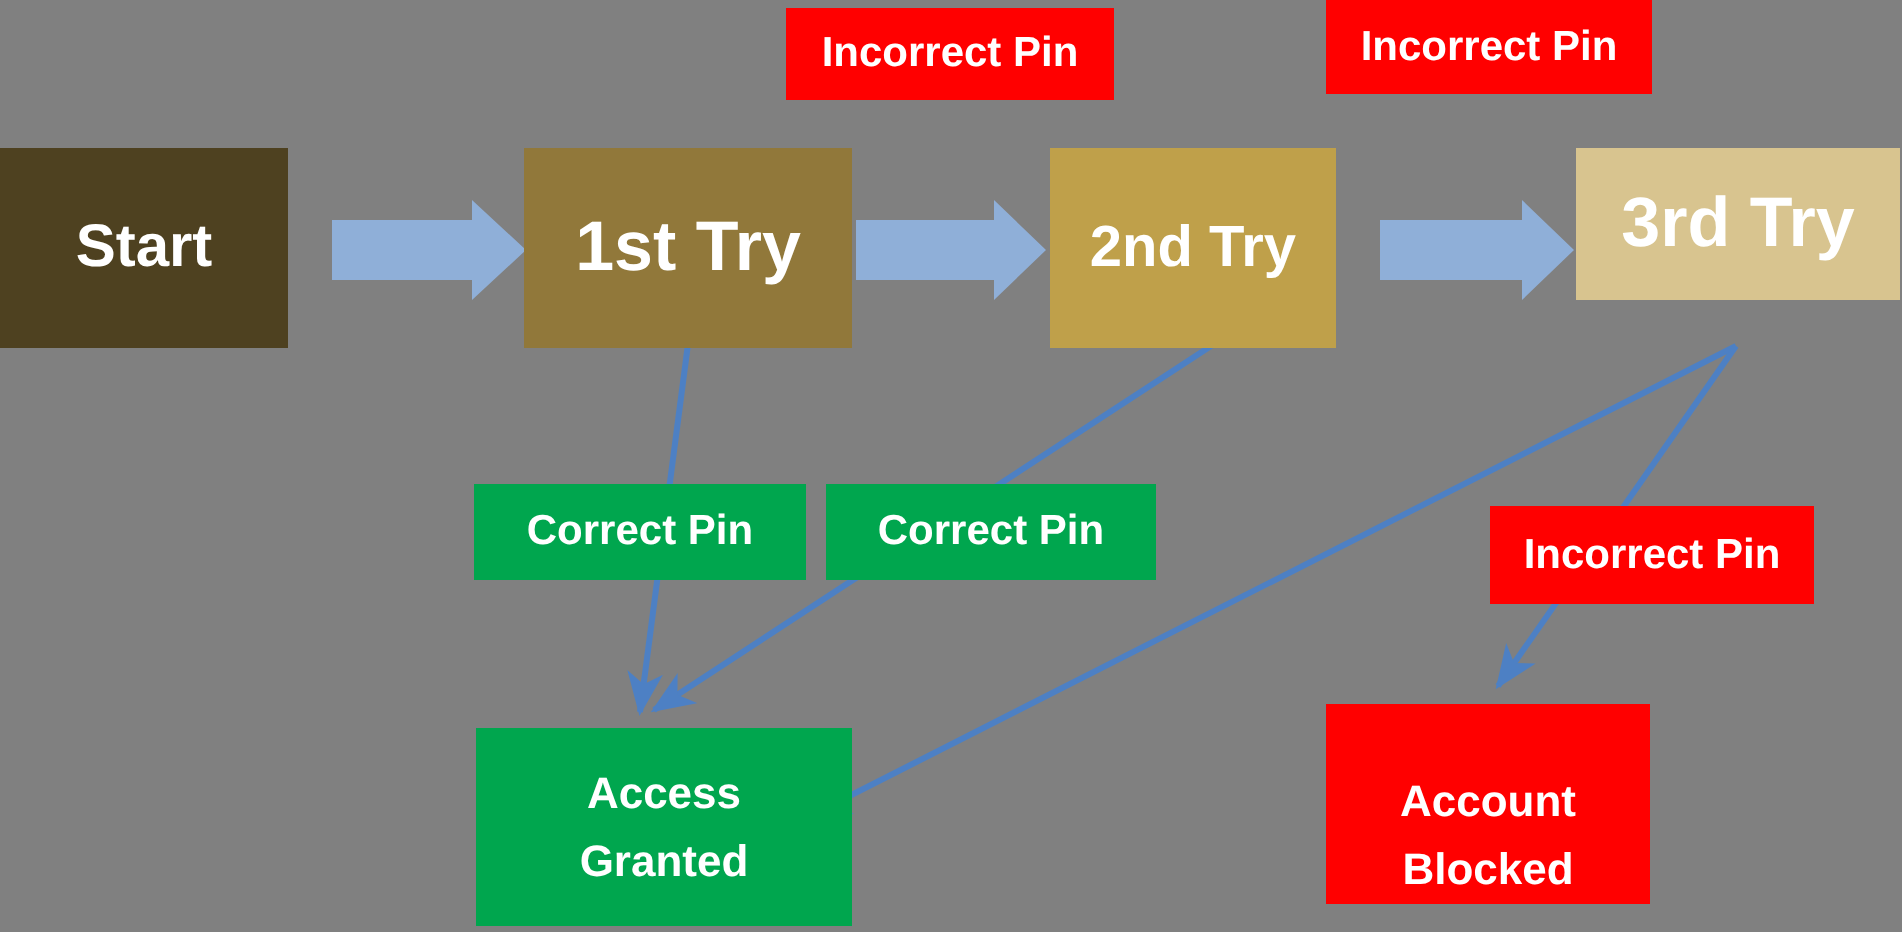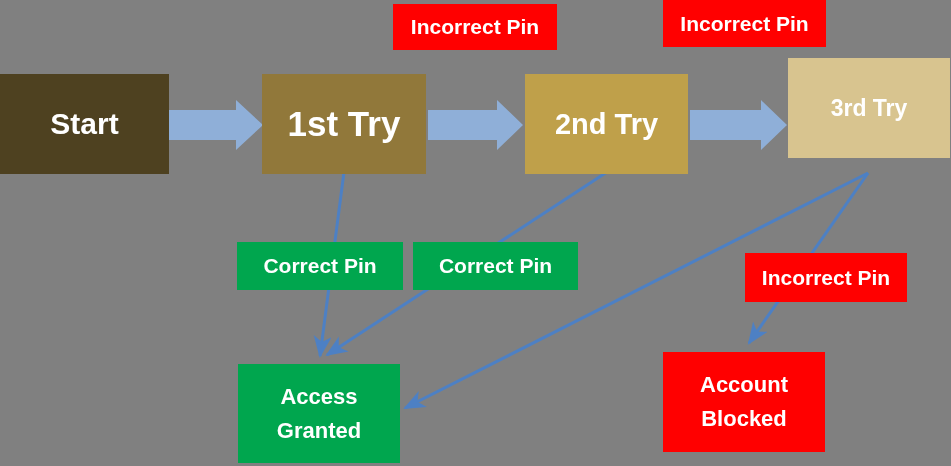--- a/index.html
+++ b/index.html
@@ -26,31 +26,31 @@
     position: absolute;
     z-index: 2;
     display: flex;
     align-items: center;
     justify-content: center;
     color: #ffffff;
     text-align: center;
     box-sizing: border-box;
     font-weight: bold;
   }
-  .n-start   { left: 0px;   top: 74px;  width: 169px; height: 100px; font-size: 30px; }
+  .n-start   { left: 0px;   top: 74px;  width: 144px; height: 100px; font-size: 30px; }
   .n-try1    { left: 262px; top: 74px;  width: 164px; height: 100px; font-size: 35px; }
-  .n-try2    { left: 525px; top: 74px;  width: 163px; height: 100px; font-size: 29px; }
-  .n-try3    { left: 788px; top: 58px;  width: 162px; height: 100px; font-size: 23px; }
+  .n-try2    { left: 525px; top: 74px;  width: 143px; height: 100px; font-size: 29px; }
+  .n-try3    { left: 788px; top: 74px;  width: 162px; height: 76px; font-size: 35px; }
   .l-inc1    { left: 393px; top: 4px;   width: 164px; height: 46px;  font-size: 21px; }
   .l-inc2    { left: 663px; top: 0px;   width: 163px; height: 47px;  font-size: 21px; }
   .l-inc3    { left: 745px; top: 253px; width: 162px; height: 49px;  font-size: 21px; }
   .l-cor1    { left: 237px; top: 242px; width: 166px; height: 48px;  font-size: 21px; }
   .l-cor2    { left: 413px; top: 242px; width: 165px; height: 48px;  font-size: 21px; }
-  .n-access  { left: 238px; top: 364px; width: 162px; height: 99px;  font-size: 22px; line-height: 34px; padding: 0 26px; }
-  .n-blocked { left: 663px; top: 352px; width: 162px; height: 100px; font-size: 22px; line-height: 34px; padding: 0 30px; }
+  .n-access  { left: 238px; top: 364px; width: 188px; height: 99px;  font-size: 22px; line-height: 34px; padding: 0 26px; }
+  .n-blocked { left: 663px; top: 352px; width: 162px; height: 100px; font-size: 22px; line-height: 34px; padding: 0 30px; align-items: flex-end; }
 </style>
 </head>
 <body>
 
 <div class="stage" style="background-color: rgb(128, 128, 128);">
 
   <svg class="svg-layer" viewBox="0 0 951 466">
     <defs>
       <marker id="ah" markerUnits="userSpaceOnUse" markerWidth="24" markerHeight="20" refX="20" refY="9" orient="auto">
         <path d="M0,0 L22,9 L0,18 L6,9 Z" fill="#4d80c4"></path>

